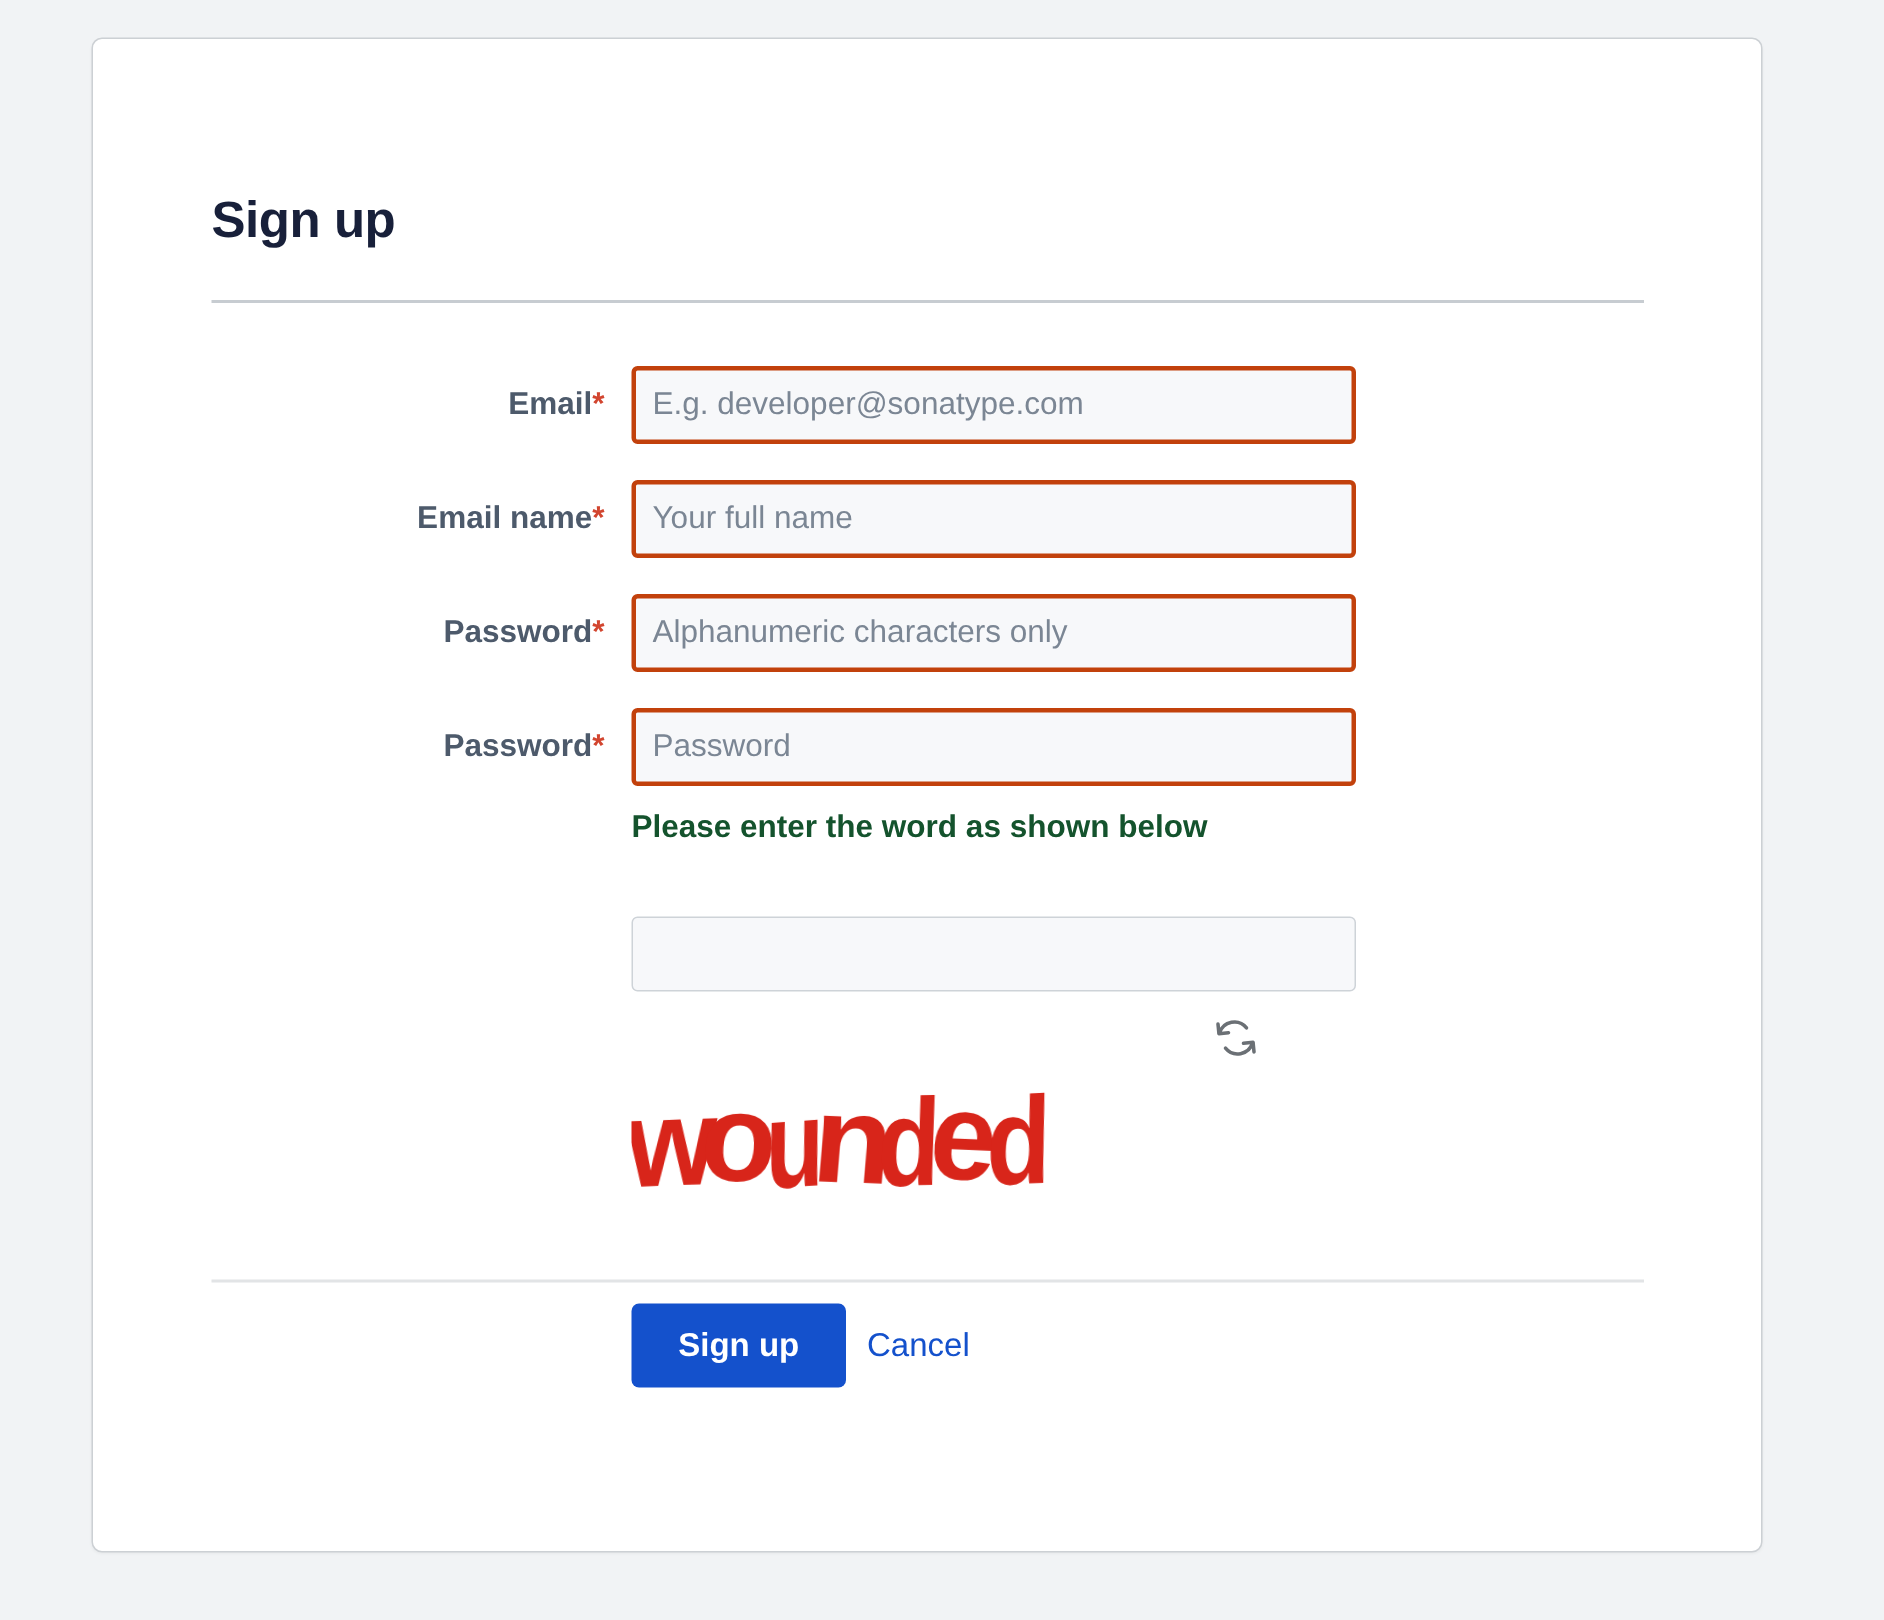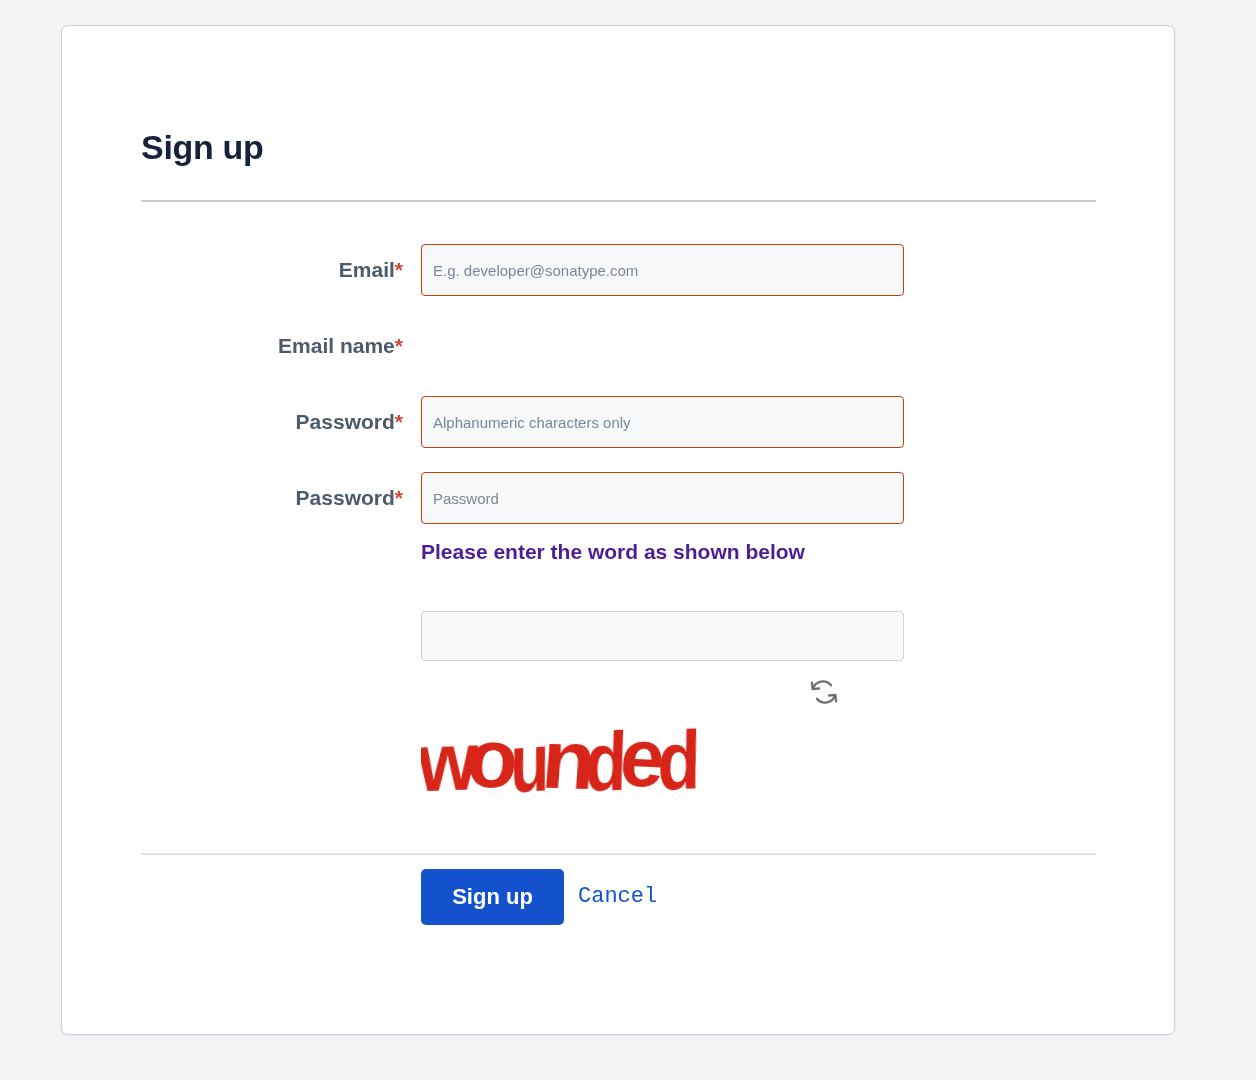--- a/index.html
+++ b/index.html
@@ -93,42 +93,42 @@
     font-weight: bold;
     font-size: 21px;
   }
 
   .text-input {
     position: absolute;
     left: 359px;
     width: 483px;
     height: 52px;
     background: #f7f8fa;
-    border: 1px solid #c2410c;
+    border: 3px solid #c2410c;
     border-radius: 4px;
     font-family: "Liberation Sans", sans-serif;
-    font-size: 15px;
+    font-size: 21px;
     color: #2c3440;
     padding: 0 11px;
     outline: none;
   }
   .text-input::placeholder {
     color: #7b8694;
     opacity: 1;
   }
 
   
   .captcha-prompt {
     position: absolute;
     left: 359px;
     top: 514px;
     width: 483px;
     font-size: 21px;
     font-weight: bold;
-    color: #4c1d95;
+    color: #14532d;
     white-space: nowrap;
   }
 
   .captcha-input {
     position: absolute;
     left: 359px;
     top: 585px;
     width: 483px;
     height: 50px;
     background: #f7f8fa;
@@ -204,21 +204,21 @@
   .btn-link {
     position: absolute;
     left: 516px;
     top: 843px;
     height: 56px;
     line-height: 56px;
     background: none;
     border: none;
     padding: 0;
     color: #1451cc;
-    font-family: Liberation Mono, monospace;
+    font-family: Liberation Sans, sans-serif;
     font-size: 22px;
     cursor: pointer;
     white-space: nowrap;
   }
 </style>
 </head>
 <body>
 
 <div id="page">
 
@@ -228,20 +228,21 @@
 
     <div class="divider-top"></div>
 
     <div class="form-row row-email">
       <label class="field-label"><span>Email</span><span class="req-star">*</span></label>
       <input class="text-input" type="text" placeholder="E.g. developer@sonatype.com" style="">
     </div>
 
     <div class="form-row row-fullname">
       <label class="field-label"><span>Email name</span><span class="req-star">*</span></label>
+      <input class="text-input" type="text" placeholder="Your full name" style="">
     </div>
 
     <div class="form-row row-username">
       <label class="field-label"><span>Password</span><span class="req-star">*</span></label>
       <input class="text-input" type="text" placeholder="Alphanumeric characters only" style="">
     </div>
 
     <div class="form-row row-password">
       <label class="field-label"><span>Password</span><span class="req-star">*</span></label>
       <input class="text-input" type="text" placeholder="Password" style="">

